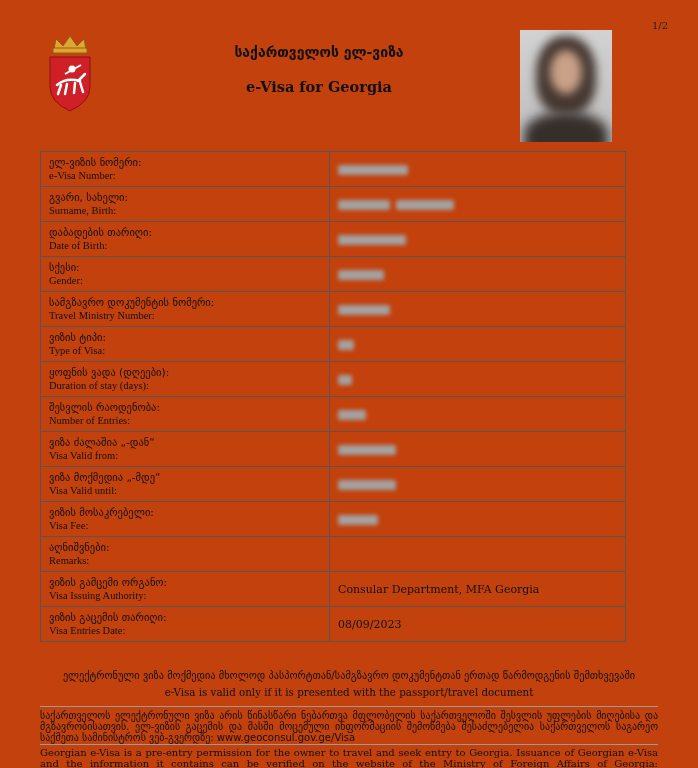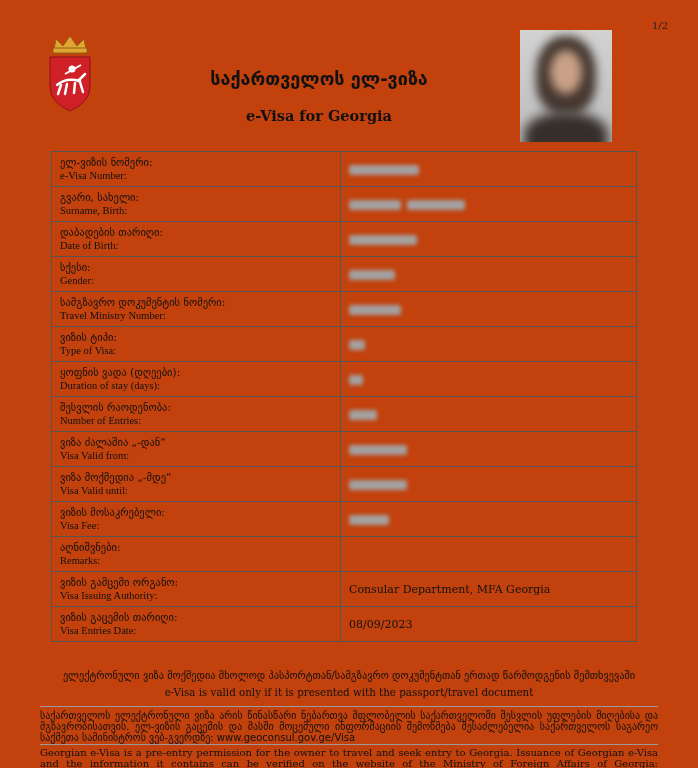--- a/index.html
+++ b/index.html
@@ -9,36 +9,36 @@
     font-family: "DejaVu Serif", "DejaVu Sans", serif;
     color: #111111;
   }
   .page { position: relative; width: 698px; height: 768px; background: #c2410c; overflow: hidden; }
 
   .page-number { position: absolute; top: 20px; right: 30px; font-size: 10px; color: #222; }
 
   
   .coat { position: absolute; top: 33px; left: 42px; width: 56px; height: 82px; }
   .titles { position: absolute; top: 44px; left: 0; right: 60px; text-align: center; }
-  .title-ka { font-size: 18px; font-weight: bold; font-family: "DejaVu Sans", sans-serif; margin-top: 24px; }
+  .title-ka { font-size: 14px; font-weight: bold; font-family: "DejaVu Sans", sans-serif; }
   .title-en { margin-top: 18px; font-size: 14.5px; font-weight: bold; }
 
   
   .photo { position: absolute; top: 30px; right: 86px; width: 92px; height: 112px;
            background: linear-gradient(#d2d2d2, #bdbdbd); overflow: hidden; }
   .ph-hair { position: absolute; top: 6px; left: 16px; width: 60px; height: 78px;
              background: #463831; border-radius: 46% 46% 40% 40%; filter: blur(5px); }
   .ph-face { position: absolute; top: 20px; left: 30px; width: 32px; height: 44px;
              background: #c9a187; border-radius: 50%; filter: blur(5px); }
   .ph-shoulders { position: absolute; bottom: -12px; left: 4px; width: 84px; height: 42px;
              background: #352e2b; border-radius: 50% 50% 0 0; filter: blur(6px); }
 
   
   table.visa { position: absolute; top: 151px; left: 40px; width: 586px;
-               border-collapse: collapse; table-layout: fixed; margin-left: 11px; }
+               border-collapse: collapse; table-layout: fixed; }
   table.visa td { border: 1px solid #555; padding: 4px 8px; vertical-align: middle; }
   td.label-cell { width: 272px; }
   .label-ka { font-size: 10.5px; line-height: 13px; font-family: "DejaVu Sans", sans-serif; }
   .label-en { font-size: 10.5px; line-height: 13px; font-family: Liberation Serif, serif; }
   td.value-cell { font-size: 11px; }
   .redacted { display: inline-block; height: 10px; background: #a2a2a2;
               border-radius: 2px; filter: blur(2px); margin-right: 6px; vertical-align: middle; }
 
   
   .validity { position: absolute; top: 669px; left: 40px; right: 40px; font-size: 10.3px; text-align: center; }

